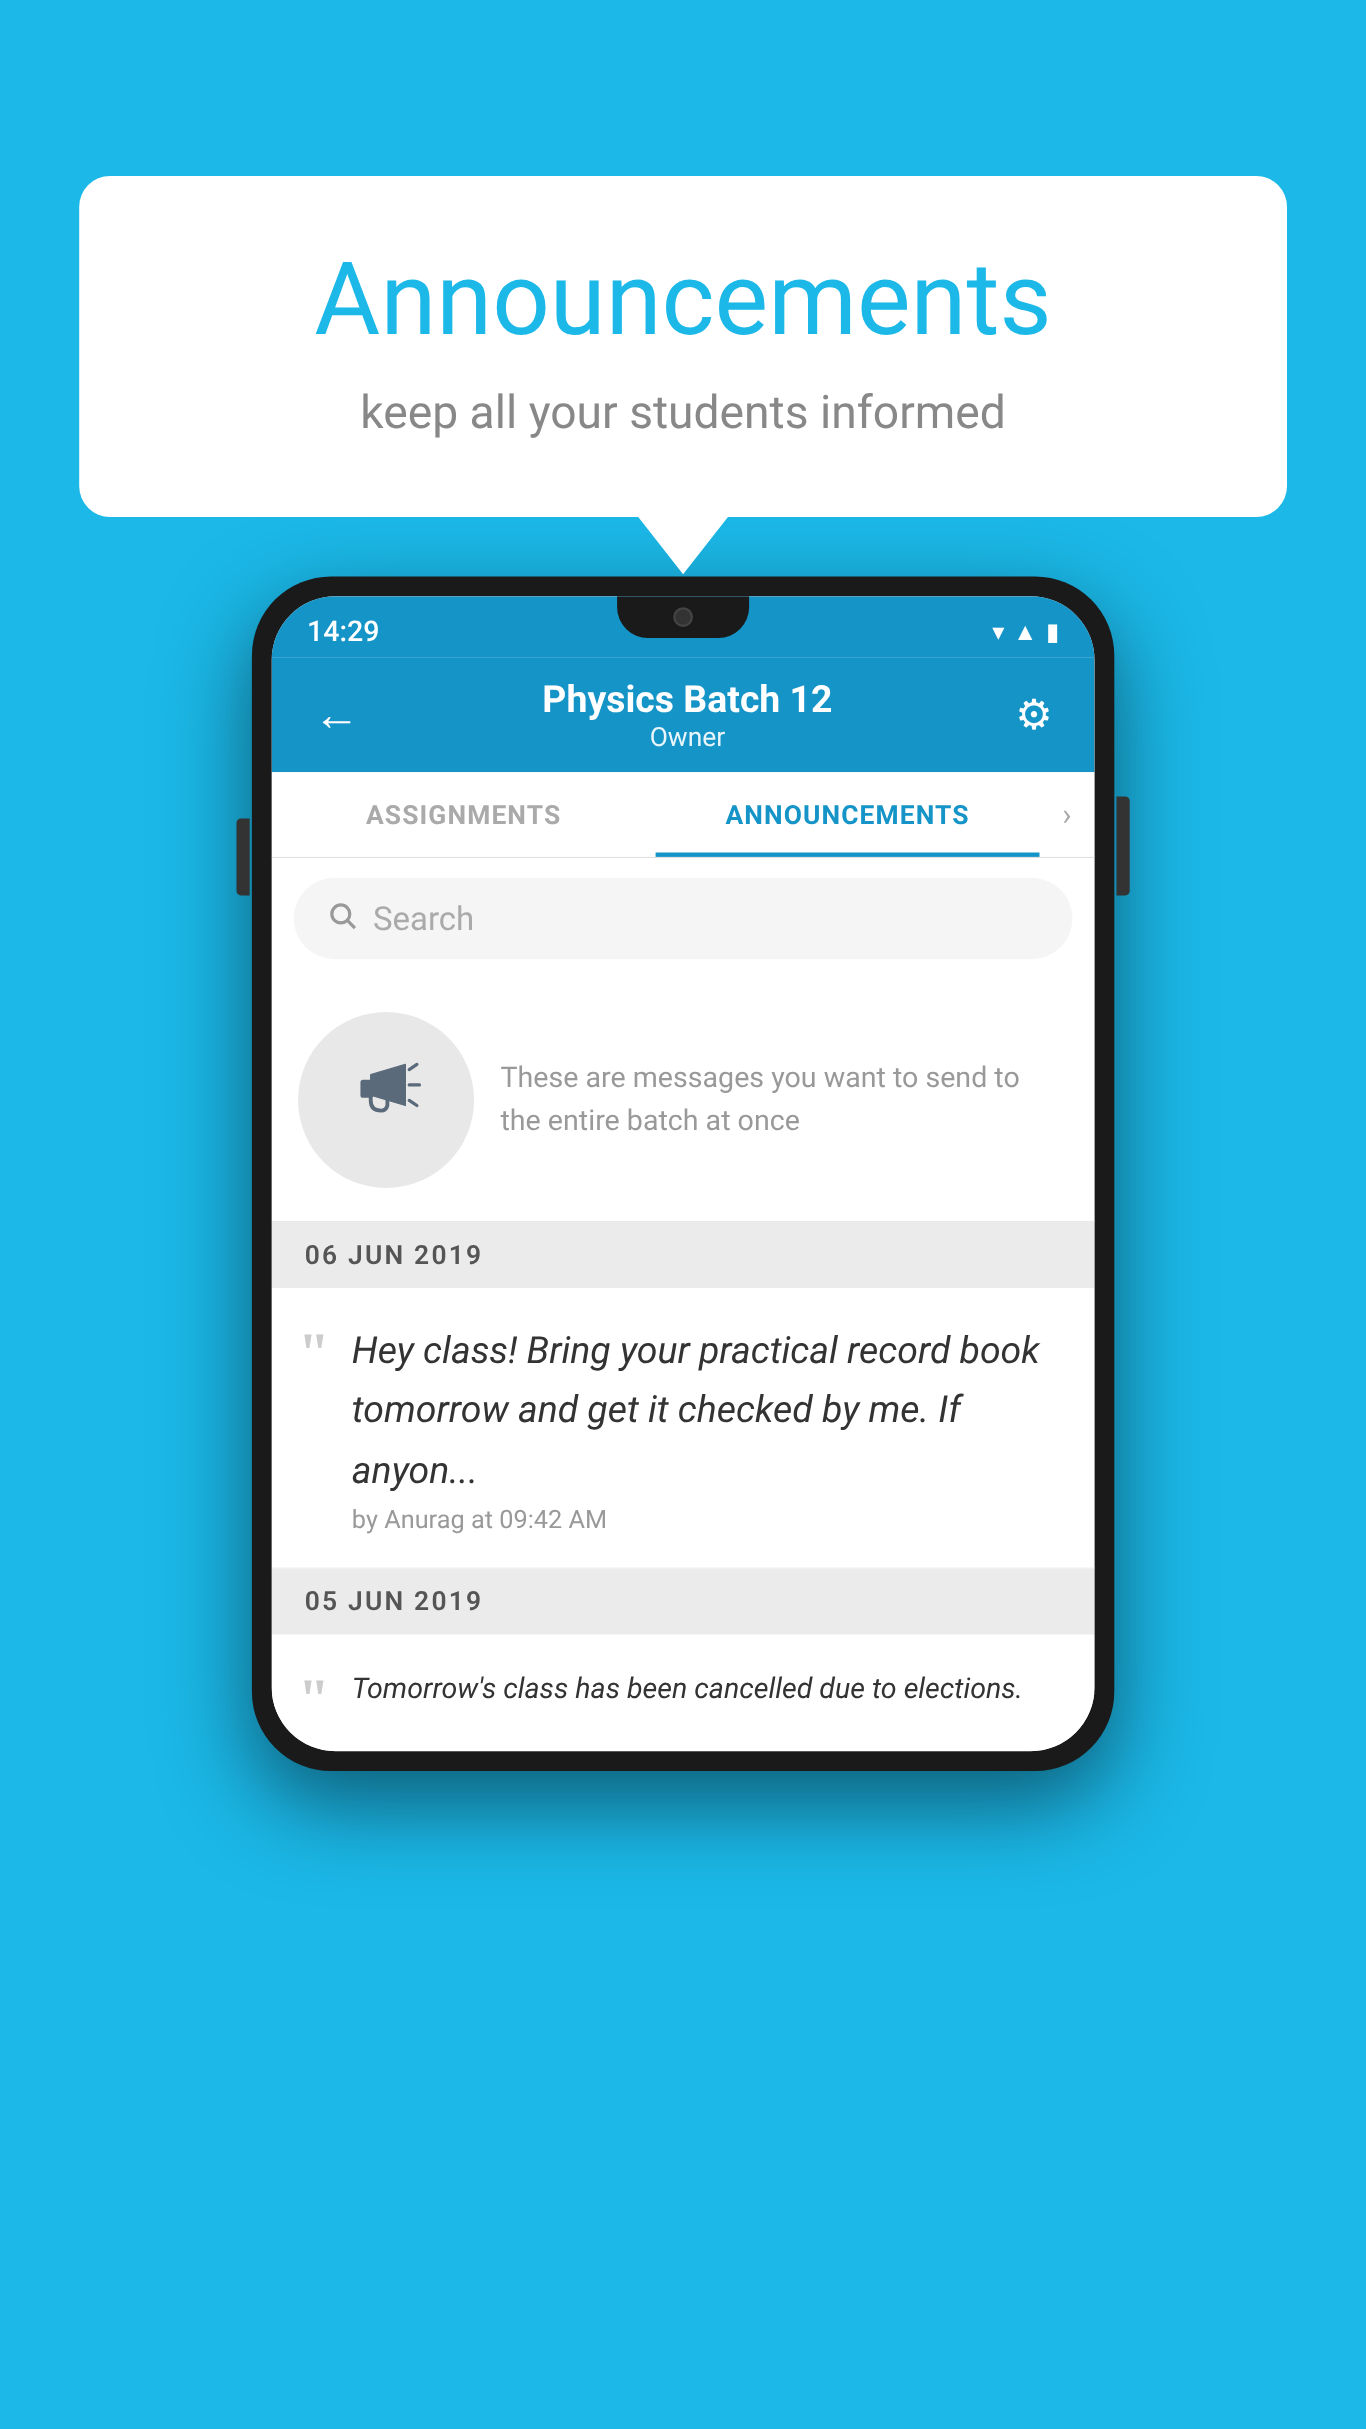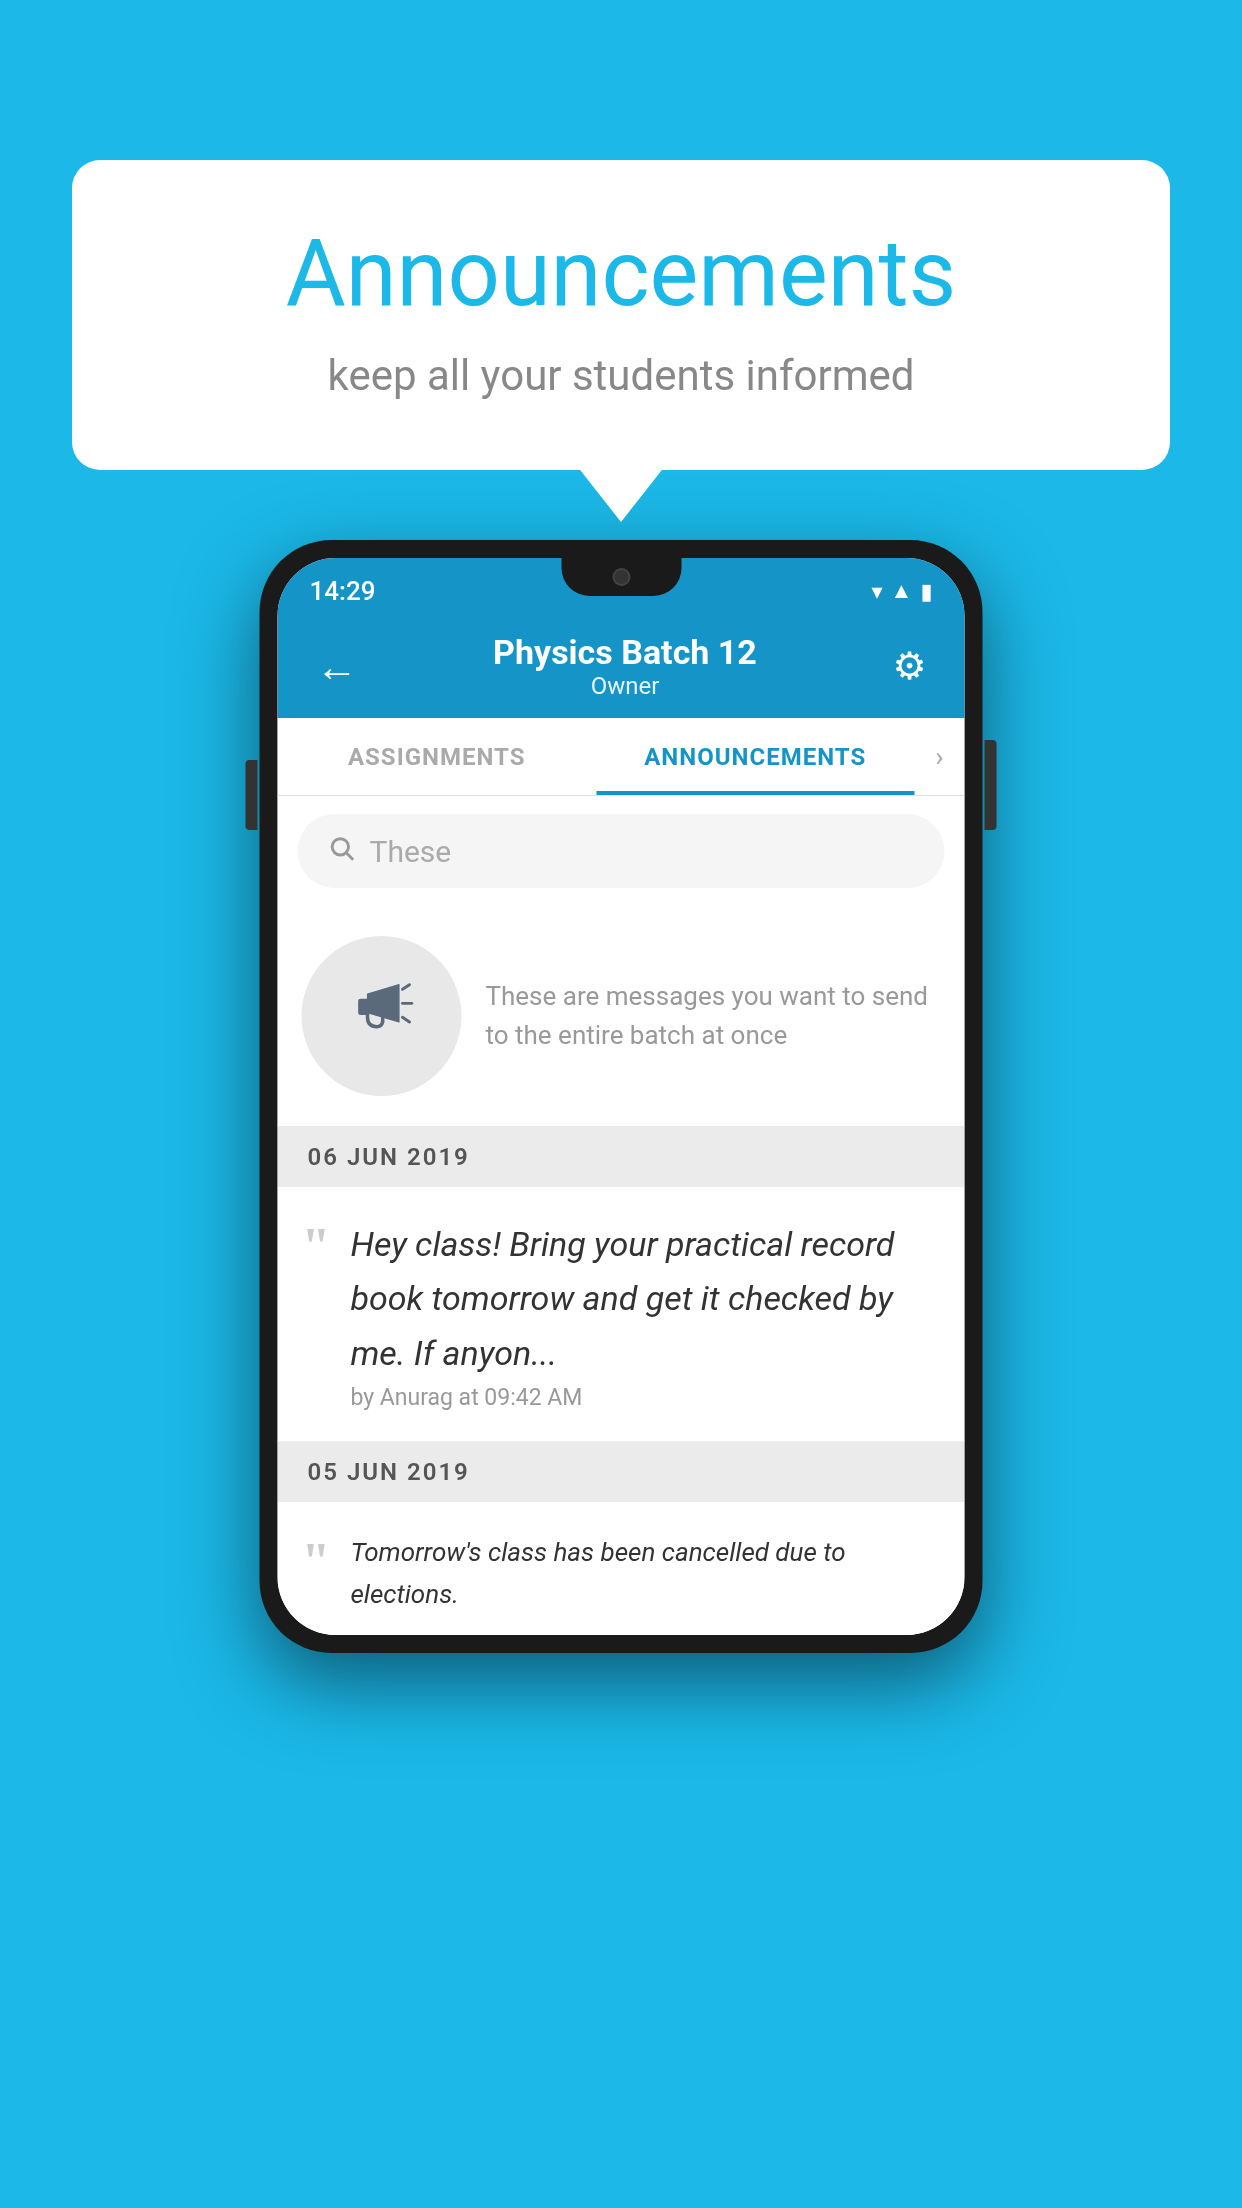--- a/index.html
+++ b/index.html
@@ -52,24 +52,24 @@
 
     .speech-bubble-subtitle {
       color: #888;
       font-size: 42px;
       font-weight: 400;
     }
 
     
     .phone-wrapper {
       position: absolute;
-      top: 540px;
+      top: 524px;
       left: 50%;
       transform: translateX(-50%);
-      width: 723px;
+      width: 784px;
     }
 
     .phone-outer {
       background: #1a1a1a;
       border-radius: 72px;
       padding: 18px;
       position: relative;
       box-shadow: 0 30px 80px rgba(0,0,0,0.5);
     }
 
@@ -423,21 +423,21 @@
       </div>
 
       <div class="search-bar">
         <div class="search-input-wrapper">
           <span class="search-icon-svg">
             <svg width="28" height="28" viewBox="0 0 24 24" fill="none" stroke="#999" stroke-width="2.5">
               <circle cx="11" cy="11" r="7"></circle>
               <line x1="16.5" y1="16.5" x2="22" y2="22"></line>
             </svg>
           </span>
-          <span class="search-placeholder">These</span>
+          <span class="search-placeholder">Search</span>
         </div>
       </div>
 
       <div class="empty-state">
         <div class="empty-icon-circle">
           <span class="empty-icon-svg">
             <svg width="70" height="70" viewBox="0 0 60 60" fill="none">
               <path d="M45 10 L45 42 L18 34 L18 18 Z" fill="#5a6a7a" stroke="#5a6a7a" stroke-linejoin="round"></path>
               <rect x="10" y="22" width="10" height="14" rx="2" fill="#5a6a7a"></rect>
               <path d="M18 34 L18 38 Q18 46 26 46 Q30 46 31 42 L31 36" fill="none" stroke="#5a6a7a" stroke-width="3" stroke-linecap="round"></path>

